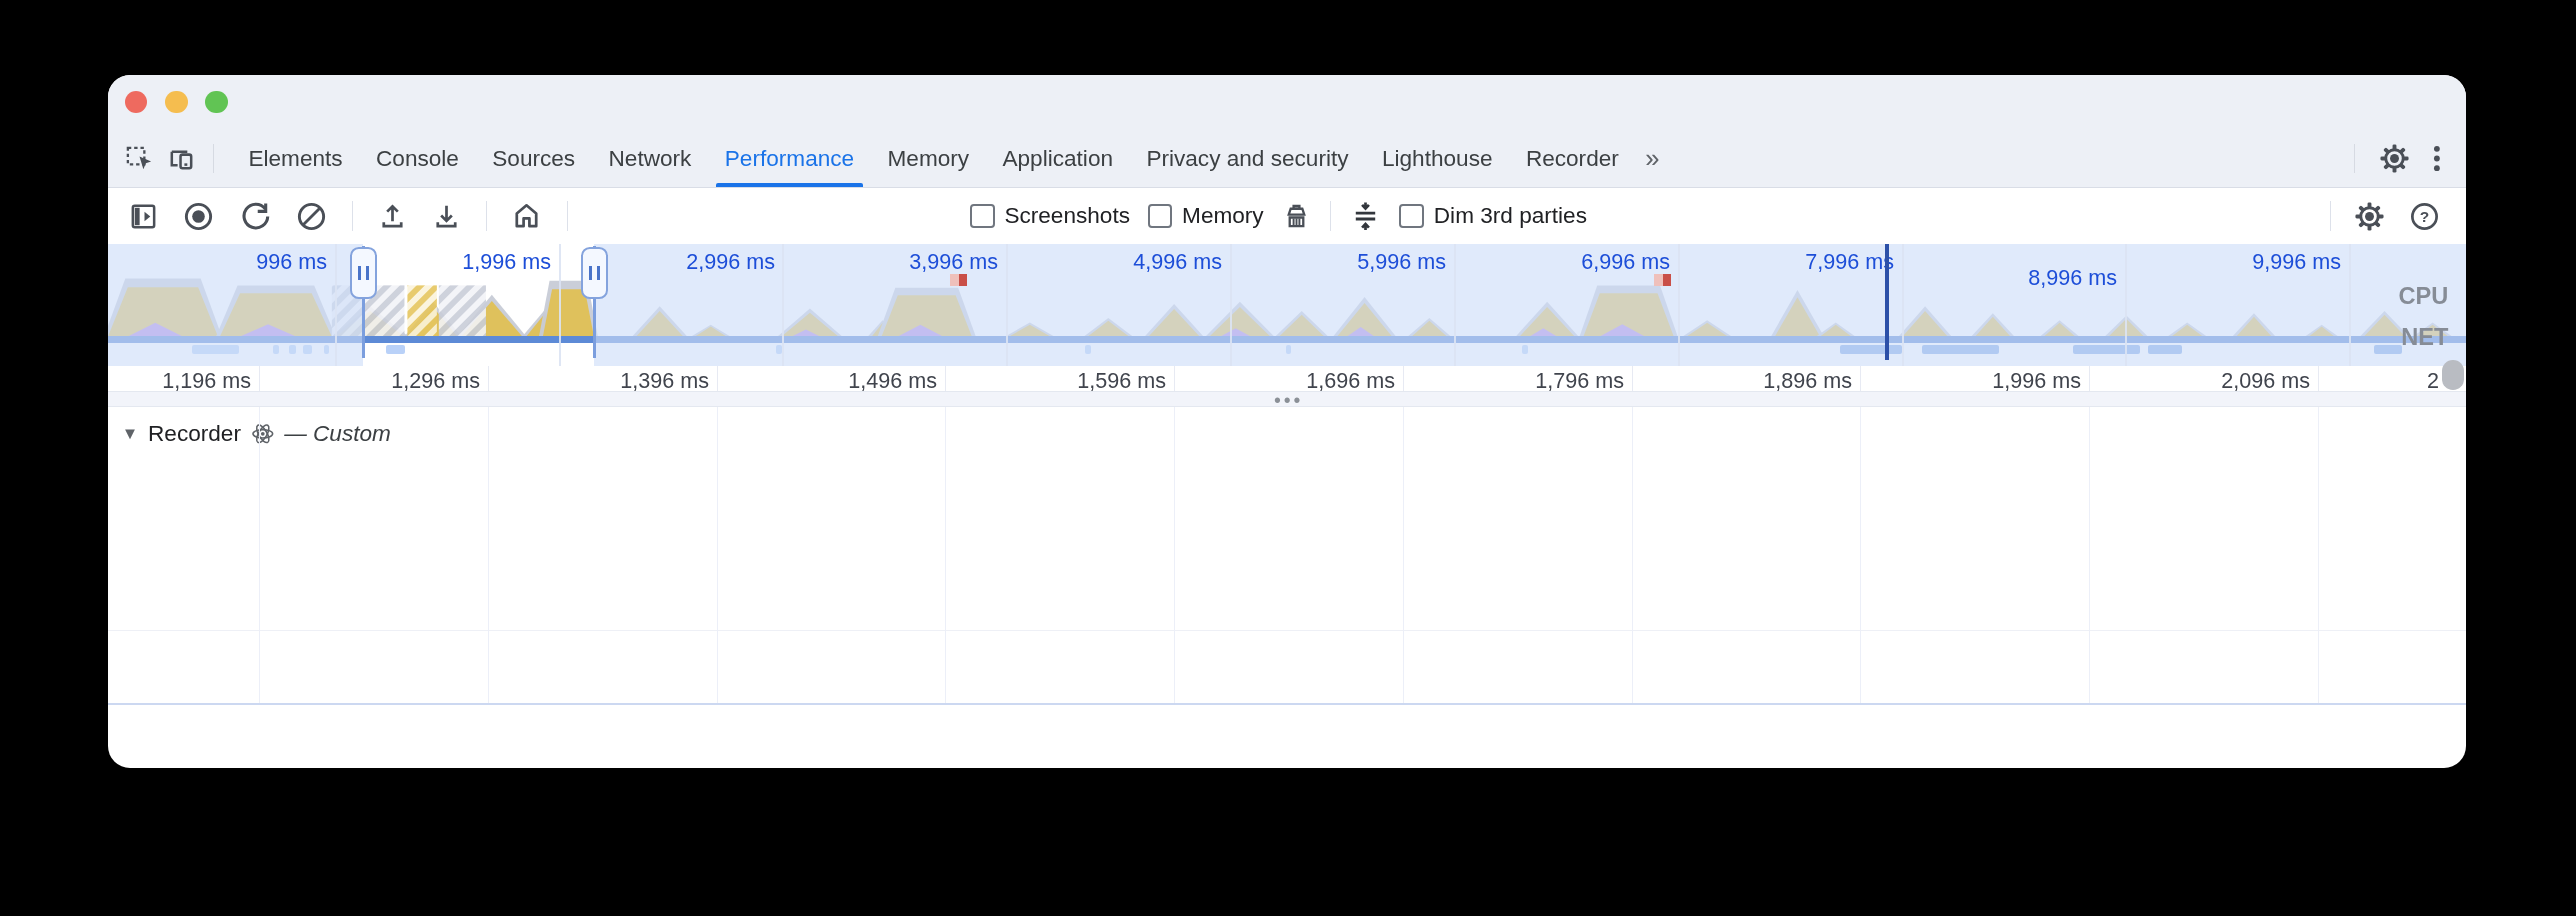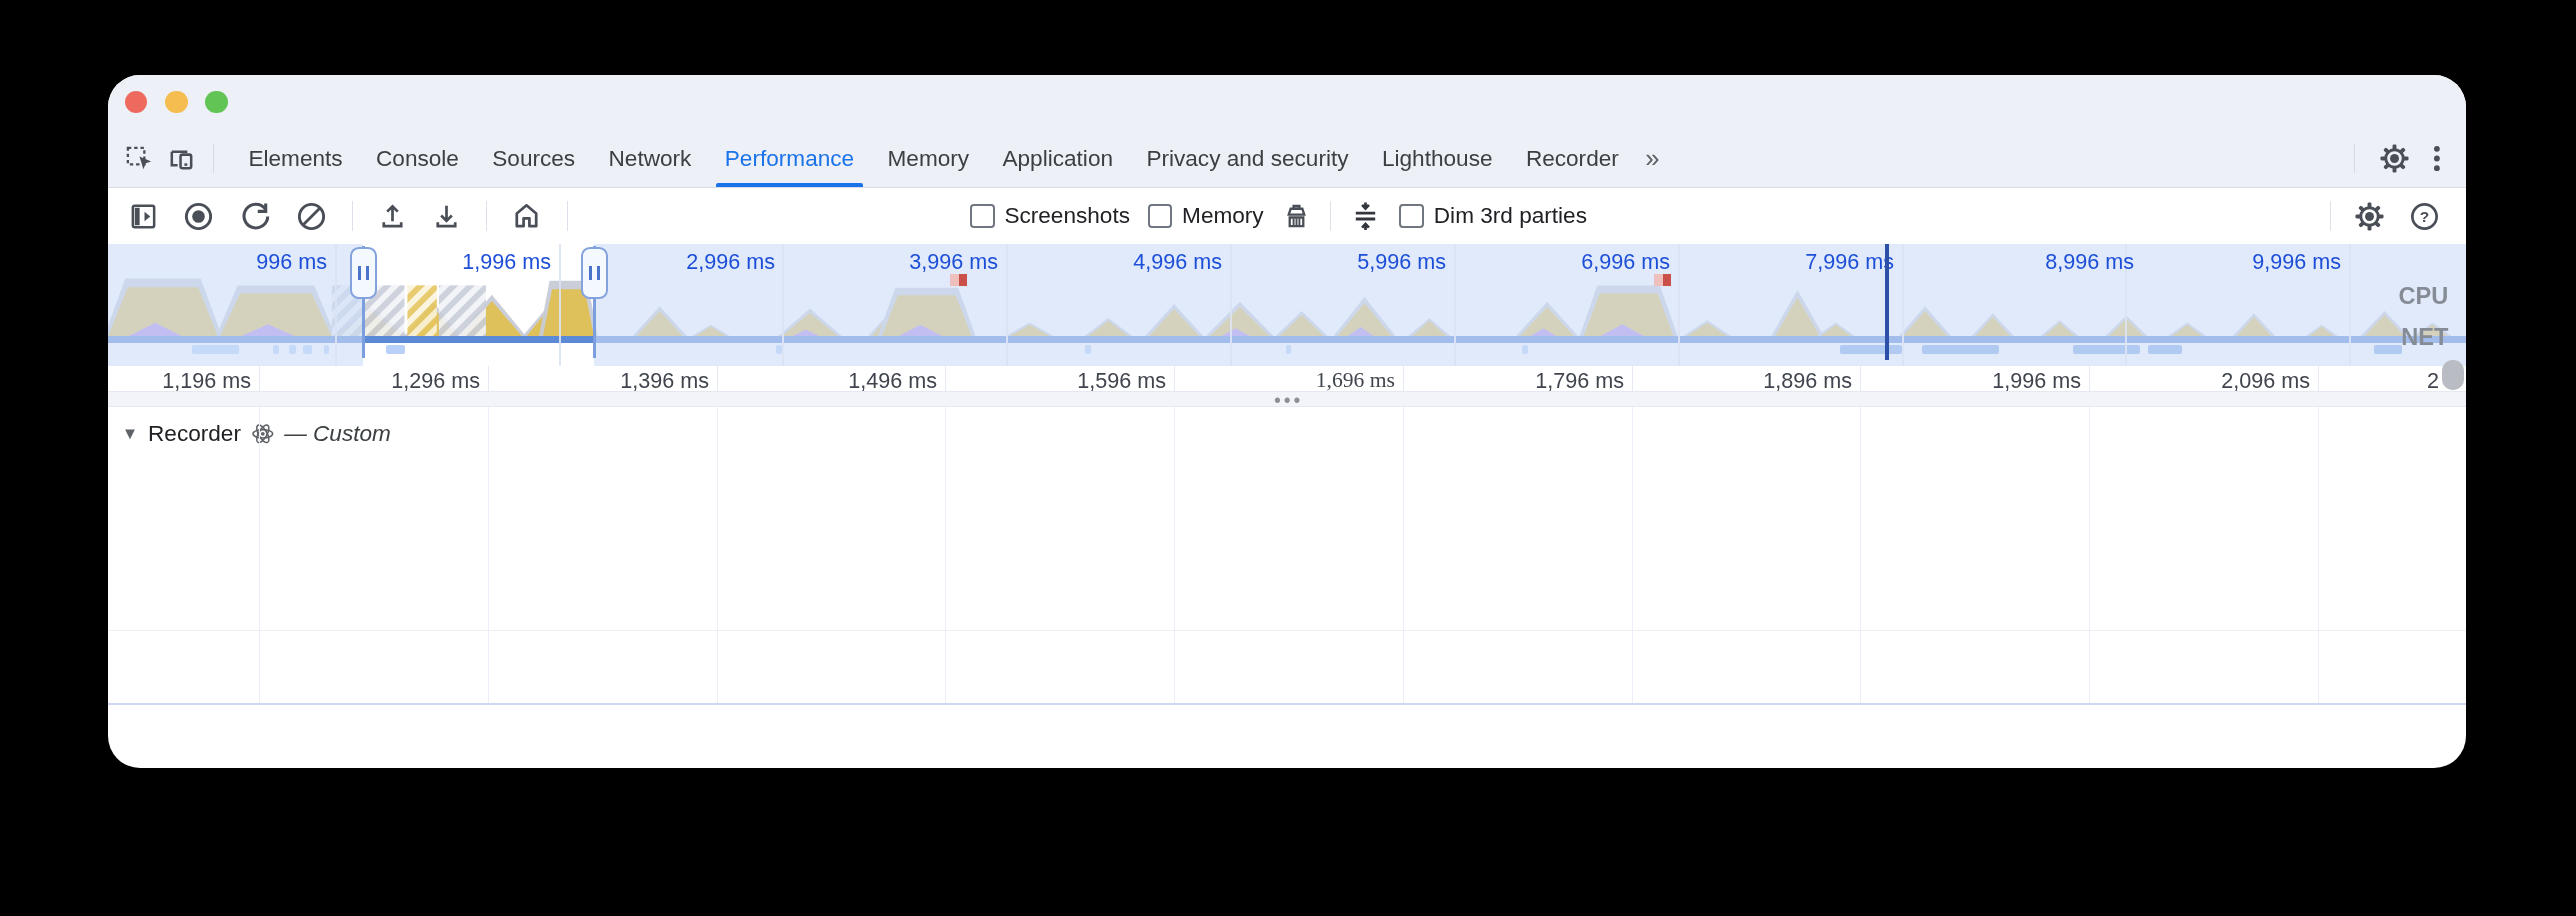--- a/index.html
+++ b/index.html
@@ -1,18 +1,18 @@
 <!DOCTYPE html>
 <html><head>
 <meta charset="utf-8">
 <style>
   html,body{margin:0;padding:0;background:#000;}
   body{font-family:"Liberation Sans","DejaVu Sans",sans-serif;-webkit-font-smoothing:antialiased;}
   #stage{position:relative;width:2576px;height:917px;background:#000;overflow:hidden;}
-  #win{position:absolute;left:108px;top:75px;width:2358px;height:693px;background:#fff;border-radius:32px;overflow:hidden;box-shadow:0 19.6px 69px rgba(0,0,0,.6);}
+  #win{position:absolute;left:108px;top:75px;width:2358px;height:693px;background:#fff;border-radius:22px;overflow:hidden;box-shadow:0 19.6px 69px rgba(0,0,0,.6);}
 
   
   .titlebar{position:absolute;left:0;top:0;width:100%;height:55px;background:#edf0f6;}
   .tl{position:absolute;top:15.7px;width:22.6px;height:22.6px;border-radius:50%;}
 
   
   .tabbar{position:absolute;left:0;top:55px;width:100%;height:57px;background:#edf0f6;border-bottom:1px solid #d9dde6;display:flex;align-items:center;}
   .tb-icons{display:flex;align-items:center;gap:11.8px;padding:0 13.7px 0 15.7px;}
   .tb-sep{width:1px;height:29.5px;background:#d6dae2;margin:0 3.9px;}
   .tabs{display:flex;align-items:center;height:100%;}
@@ -368,21 +368,21 @@
           <div class="ov-label" style="right: 1468px;">3,996 ms</div>
           <div class="ov-grid" style="left: 1122px;"></div>
           <div class="ov-label" style="right: 1244px;">4,996 ms</div>
           <div class="ov-grid" style="left: 1346px;"></div>
           <div class="ov-label" style="right: 1020px;">5,996 ms</div>
           <div class="ov-grid" style="left: 1570px;"></div>
           <div class="ov-label" style="right: 796px;">6,996 ms</div>
           <div class="ov-grid" style="left: 1794px;"></div>
           <div class="ov-label" style="right: 572px;">7,996 ms</div>
           <div class="ov-grid" style="left: 2017px;"></div>
-          <div class="ov-label" style="right: 332px;">8,996 ms</div>
+          <div class="ov-label" style="right: 349px; margin-top: 16px;">8,996 ms</div>
           <div class="ov-grid" style="left: 2241px;"></div>
           <div class="ov-label" style="right: 125px;">9,996 ms</div>
           <div class="marker" style="left: 842px;">
             <b></b>
             <s></s>
           </div>
           <div class="marker" style="left: 1546px;">
             <b></b>
             <s></s>
           </div>
@@ -408,21 +408,21 @@
         <div class="r-label" style="right: 2215px; text-align: center;">1,196 ms</div>
         <div class="r-grid" style="left: 380px;"></div>
         <div class="r-label" style="right: 1986px;">1,296 ms</div>
         <div class="r-grid" style="left: 609px;"></div>
         <div class="r-label" style="right: 1757px;">1,396 ms</div>
         <div class="r-grid" style="left: 837px;"></div>
         <div class="r-label" style="right: 1529px;">1,496 ms</div>
         <div class="r-grid" style="left: 1066px;"></div>
         <div class="r-label" style="right: 1300px;">1,596 ms</div>
         <div class="r-grid" style="left: 1295px;"></div>
-        <div class="r-label" style="right: 1071px; font-family: Liberation Serif, serif;">1,696 ms</div>
+        <div class="r-label" style="right: 1071px;">1,696 ms</div>
         <div class="r-grid" style="left: 1524px;"></div>
         <div class="r-label" style="right: 842px;">1,796 ms</div>
         <div class="r-grid" style="left: 1752px;"></div>
         <div class="r-label" style="right: 614px;">1,896 ms</div>
         <div class="r-grid" style="left: 1981px;"></div>
         <div class="r-label" style="right: 385px;">1,996 ms</div>
         <div class="r-grid" style="left: 2210px;"></div>
         <div class="r-label" style="right: 156px;">2,096 ms</div>
         <div class="r-label" style="left: 2319px;">2</div>
       </div>

